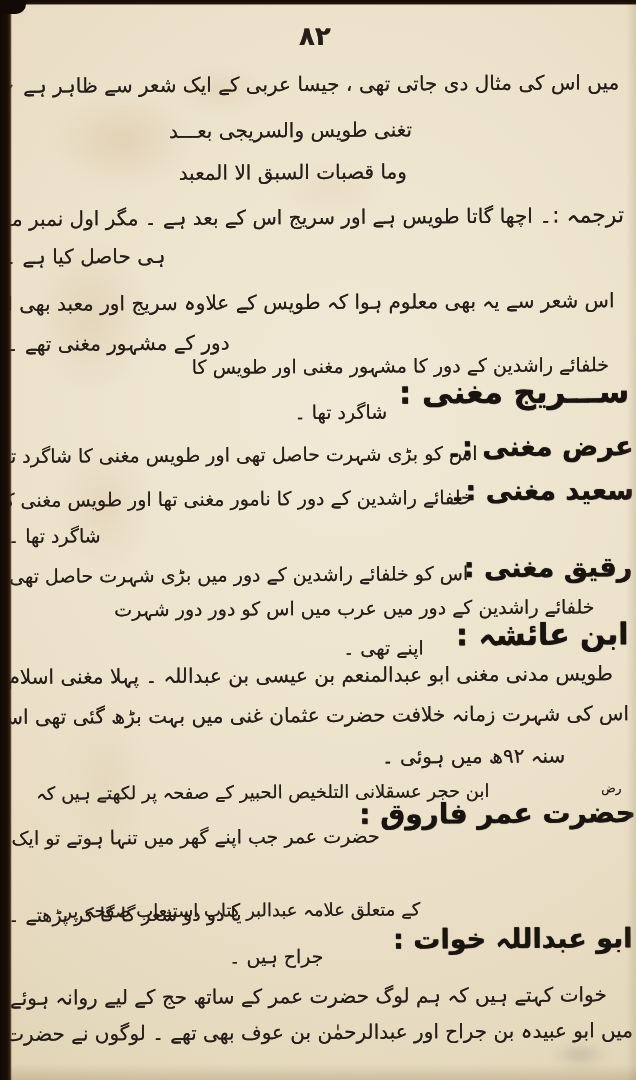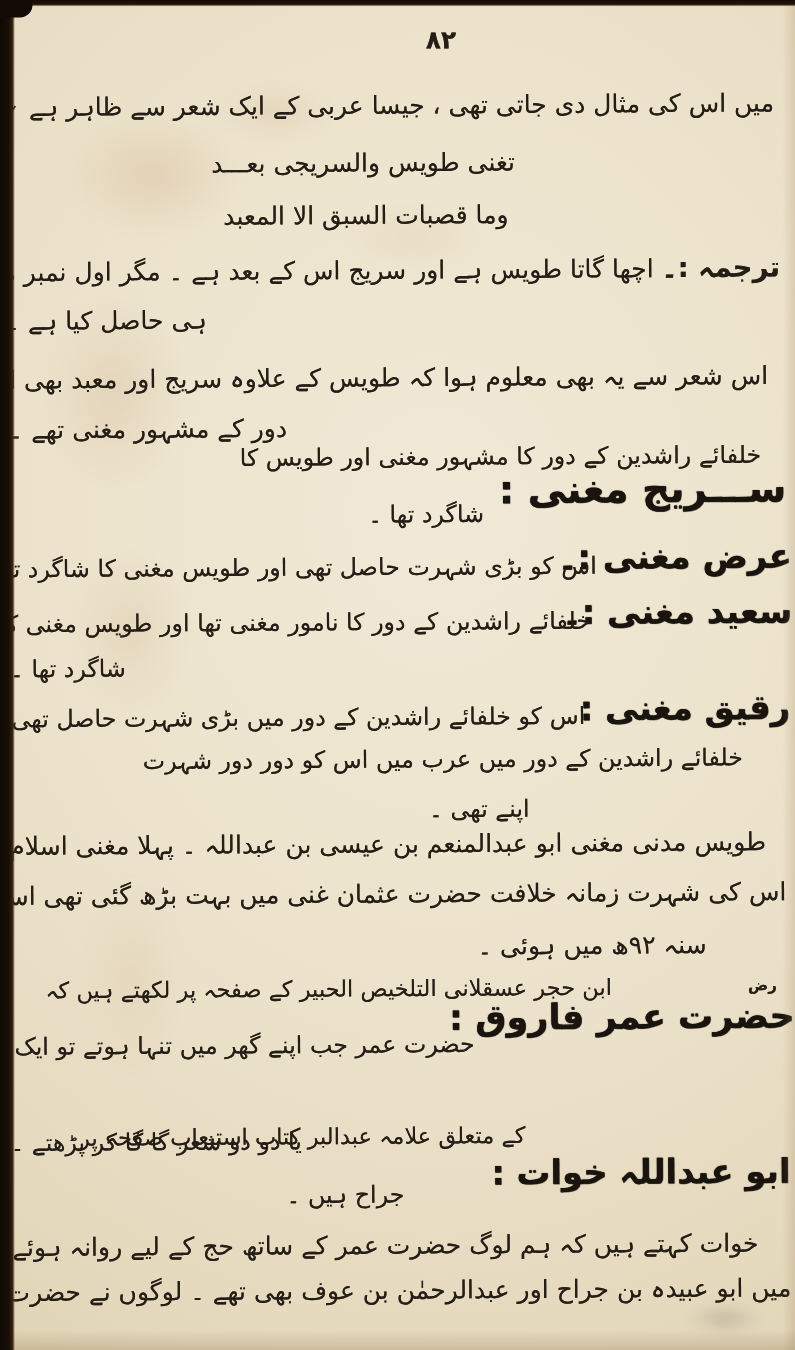--- a/index.html
+++ b/index.html
@@ -16,23 +16,23 @@
     position:absolute;direction:rtl;white-space:nowrap;
     font-size:20px;line-height:1.45;color:#251e16;
     text-shadow:0 0 .5px rgba(35,25,12,.75);
   }
   .hw{
     font-weight:bold;font-size:28px;color:#1a140e;
     text-shadow:0 0 .8px rgba(20,12,5,.9), .4px .4px 0 rgba(20,12,5,.55);
     letter-spacing:-.5px;
   }
   .hw-big{font-size:31px;}
-  .hw-label{font-weight:bold;font-size:22px;}
+  .hw-label{font-weight:normal;font-size:22px;}
   .small-line{font-size:19px;}
-  .tiny{font-size:12px;font-weight:bold;}
+  .tiny{font-size:12px;font-weight:normal;}
   
   .edge-left{position:absolute;left:0;top:0;width:12px;height:100%;
     background:linear-gradient(90deg,#0f0803 0%,#190f07 60%,#3a2513 85%,rgba(90,60,30,.25) 96%,transparent 100%);}
   .edge-top{position:absolute;left:0;top:0;width:100%;height:5px;
     background:linear-gradient(180deg,#120a04 0%,#241407 70%,rgba(80,50,25,.2) 100%);}
   .edge-corner{position:absolute;left:0;top:0;width:26px;height:14px;background:#120a04;border-bottom-right-radius:10px;}
   .edge-bottom{position:absolute;left:0;bottom:0;width:100%;height:16px;
     background:linear-gradient(0deg,rgba(150,125,85,.30),transparent);}
   .edge-right{position:absolute;right:0;top:0;width:10px;height:100%;
     background:linear-gradient(270deg,rgba(160,135,95,.25),transparent);}
@@ -46,21 +46,21 @@
       background:radial-gradient(closest-side,rgba(168,126,76,.30),transparent 70%);}
   .s4{left:150px;top:55px;width:140px;height:70px;opacity:.4;
       background:radial-gradient(closest-side,rgba(170,128,78,.30),transparent 70%);}
   .s5{left:540px;top:1038px;width:80px;height:34px;opacity:.5;
       background:radial-gradient(closest-side,rgba(95,88,76,.45),transparent 75%);}
   .s6{left:46px;top:660px;width:120px;height:240px;opacity:.25;
       background:radial-gradient(closest-side,rgba(165,125,75,.30),transparent 70%);}
   .s7{left:250px;top:150px;width:160px;height:80px;opacity:.3;
       background:radial-gradient(closest-side,rgba(170,128,78,.28),transparent 70%);}
   
-  #pagenum{left:268px;top:18px;width:100px;text-align:right;font-size:20px;font-weight:bold;}
+  #pagenum{left:268px;top:18px;width:100px;text-align:center;font-size:26px;font-weight:bold;}
   #intro{right:14px;top:70px;}
   #verse1{left:128px;top:116px;width:330px;text-align:center;}
   #verse2{left:140px;top:158px;width:310px;text-align:center;}
   #tr1{right:10px;top:201px;}
   #tr2{left:6px;top:241px;}
   #obs1{right:20px;top:288px;}
   #obs2{left:8px;top:328px;}
   #e1-above{right:26px;top:353px;}
   #e1-head{right:6px;top:371px;}
   #e1-cont{right:248px;top:399px;}
@@ -133,20 +133,21 @@
     <div id="e2-def" class="line small-line">اس کو بڑی شہرت حاصل تھی اور طویس مغنی کا شاگرد تھا ۔</div>
 
     <div id="e3-head" class="line hw">سعید مغنی :۔</div>
     <div id="e3-def" class="line small-line">خلفائے راشدین کے دور کا نامور مغنی تھا اور طویس مغنی کا</div>
     <div id="e3-cont" class="line small-line">شاگرد تھا ۔</div>
 
     <div id="e4-head" class="line hw">رقیق مغنی :</div>
     <div id="e4-def" class="line small-line">اس کو خلفائے راشدین کے دور میں بڑی شہرت حاصل تھی ۔</div>
 
     <div id="e5-above" class="line small-line">خلفائے راشدین کے دور میں عرب میں اس کو دور دور شہرت</div>
+    <div id="e5-head" class="line hw">ابن عائشہ :</div>
     <div id="e5-cont" class="line small-line">اپنے تھی ۔</div>
 
     <div id="p3-1" class="line">طویس مدنی مغنی ابو عبدالمنعم بن عیسی بن عبداللہ ۔ پہلا مغنی اسلام ہے</div>
     <div id="p3-2" class="line">اس کی شہرت زمانہ خلافت حضرت عثمان غنی میں بہت بڑھ گئی تھی اسکی وفات</div>
     <div id="p3-3" class="line">سنہ ۹۲ھ میں ہوئی ۔</div>
 
     <div id="e6-above" class="line small-line">ابن حجر عسقلانی التلخیص الحبیر کے صفحہ پر لکھتے ہیں کہ</div>
     <div id="e6-hon" class="line tiny">رض</div>
     <div id="e6-head" class="line hw">حضرت عمر فاروق :</div>
     <div id="e6-cont" class="line small-line">حضرت عمر جب اپنے گھر میں تنہا ہوتے تو ایک</div>

